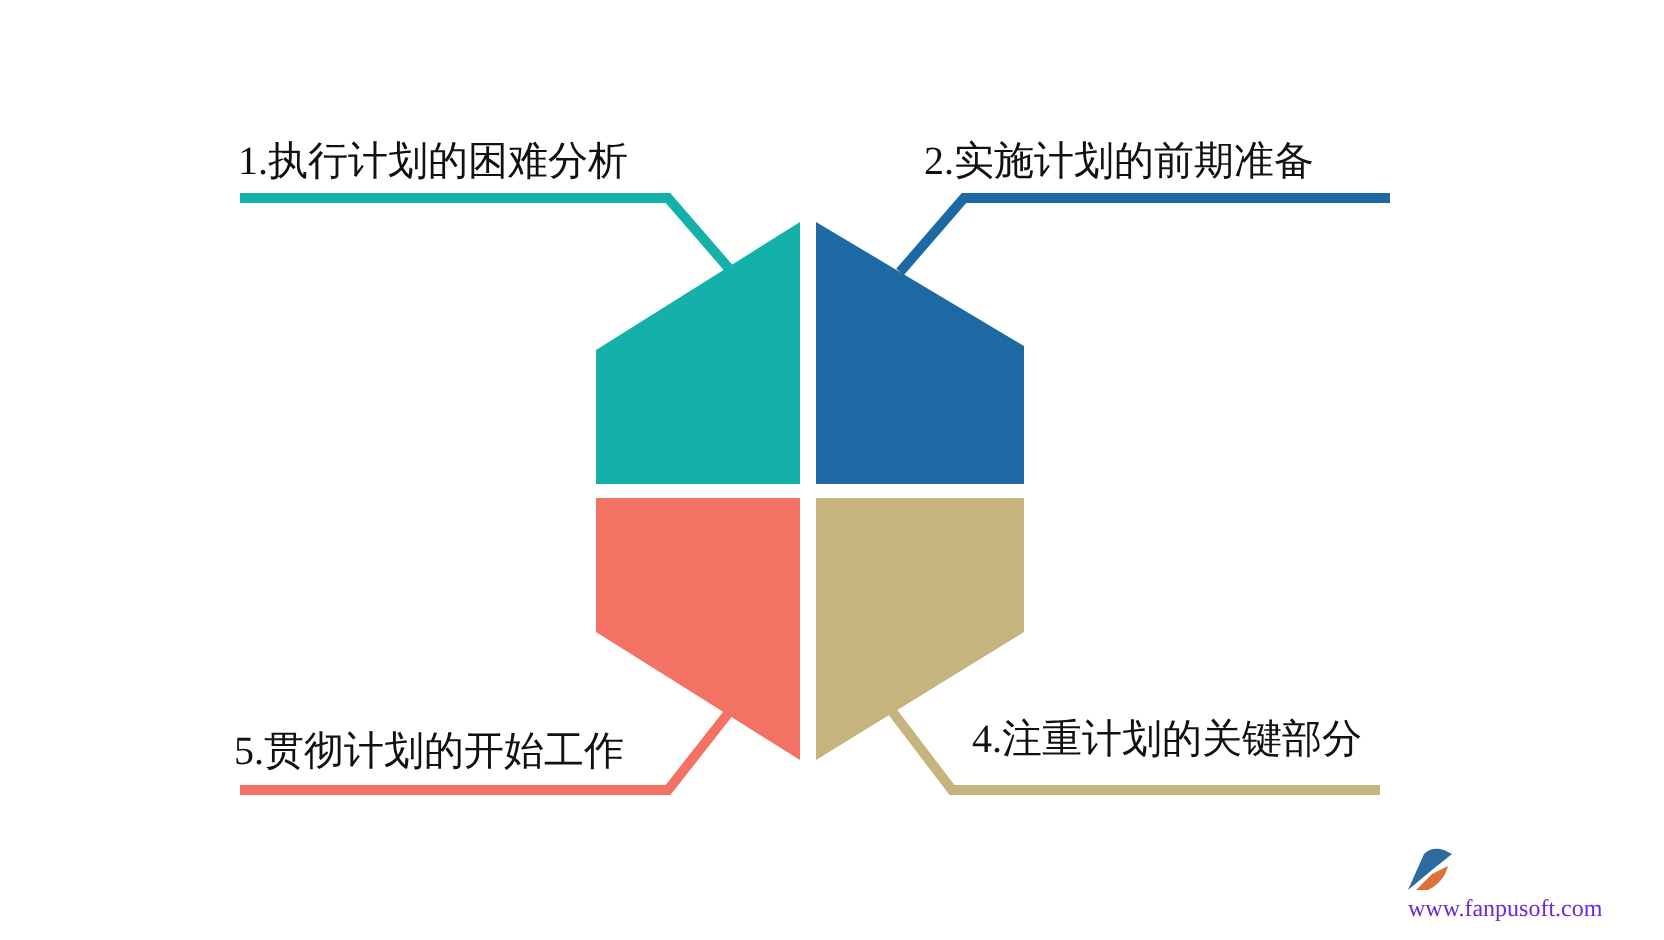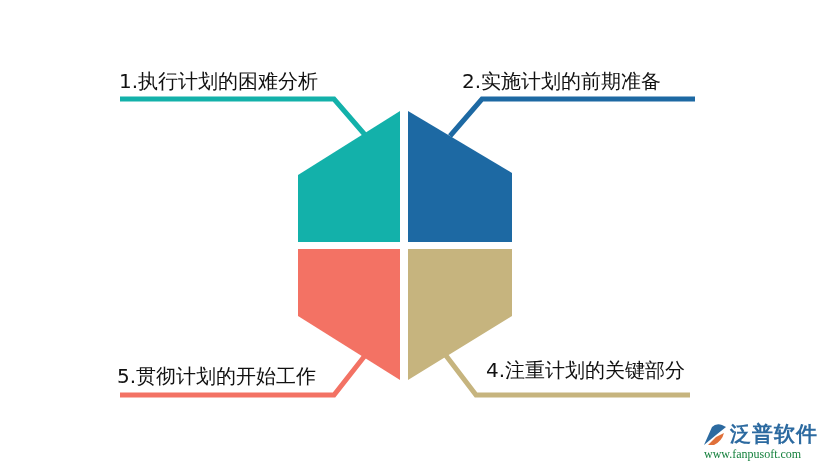--- a/index.html
+++ b/index.html
@@ -1,21 +1,21 @@
 <!DOCTYPE html>
 <html><head>
 <meta charset="utf-8">
 <style>
   html, body { margin: 0; padding: 0; }
   body { width: 832px; height: 470px; background: #ffffff; position: relative; overflow: hidden; font-family: "DejaVu Sans", "Liberation Sans", sans-serif; }
   #diagram { position: absolute; left: 0; top: 0; }
-  .label { position: absolute; font-size: 20px; color: #111111; white-space: nowrap; line-height: 24px; letter-spacing: 0px; }
+  .label { position: absolute; font-size: 20px; color: #111111; white-space: nowrap; line-height: 24px; letter-spacing: 0px; font-family: Liberation Serif, serif; }
   .logo { position: absolute; left: 702px; top: 420px; width: 128px; height: 46px; }
   .logo-name { position: absolute; left: 28px; top: 0px; font-size: 21px; color: #2c6aa0; font-weight: bold; letter-spacing: 1px; }
-  .logo-url { position: absolute; left: 2px; top: 27px; font-size: 12px; color: #15803d; font-family: "Liberation Serif", serif; }
+  .logo-url { position: absolute; left: 2px; top: 27px; font-size: 12px; color: #6d28d9; font-family: "Liberation Serif", serif; }
   .logo-mark { position: absolute; left: 0px; top: 3px; }
 </style>
 </head>
 <body>
 
 <svg id="diagram" width="832" height="470" viewBox="0 0 832 470">
 
   <polyline points="120,99 334,99 366,136" fill="none" stroke="#13b1aa" stroke-width="5"></polyline>
   <polyline points="695,99 482,99 450,136" fill="none" stroke="#1d69a3" stroke-width="5"></polyline>
   <polyline points="120,395 334,395 367,353" fill="none" stroke="#f37264" stroke-width="5"></polyline>
@@ -30,15 +30,14 @@
 <div class="label" style="left:119px; top:69px;">1.执行计划的困难分析</div>
 <div class="label" style="left:462px; top:69px;">2.实施计划的前期准备</div>
 <div class="label" style="left:117px; top:364px;">5.贯彻计划的开始工作</div>
 <div class="label" style="left:486px; top:358px;">4.注重计划的关键部分</div>
 
 <div class="logo">
   <svg class="logo-mark" width="26" height="24" viewBox="0 0 26 24">
     <path d="M2 22 L10 4 Q14 0 20 2 L24 4 L14 12 Z" fill="#2c6aa0"></path>
     <path d="M6 22 L14 14 L22 10 Q20 18 12 22 Z" fill="#e0703a"></path>
   </svg>
-  <span class="logo-name">泛普软件</span>
   <span class="logo-url">www.fanpusoft.com</span>
 </div>
 
 </body></html>

